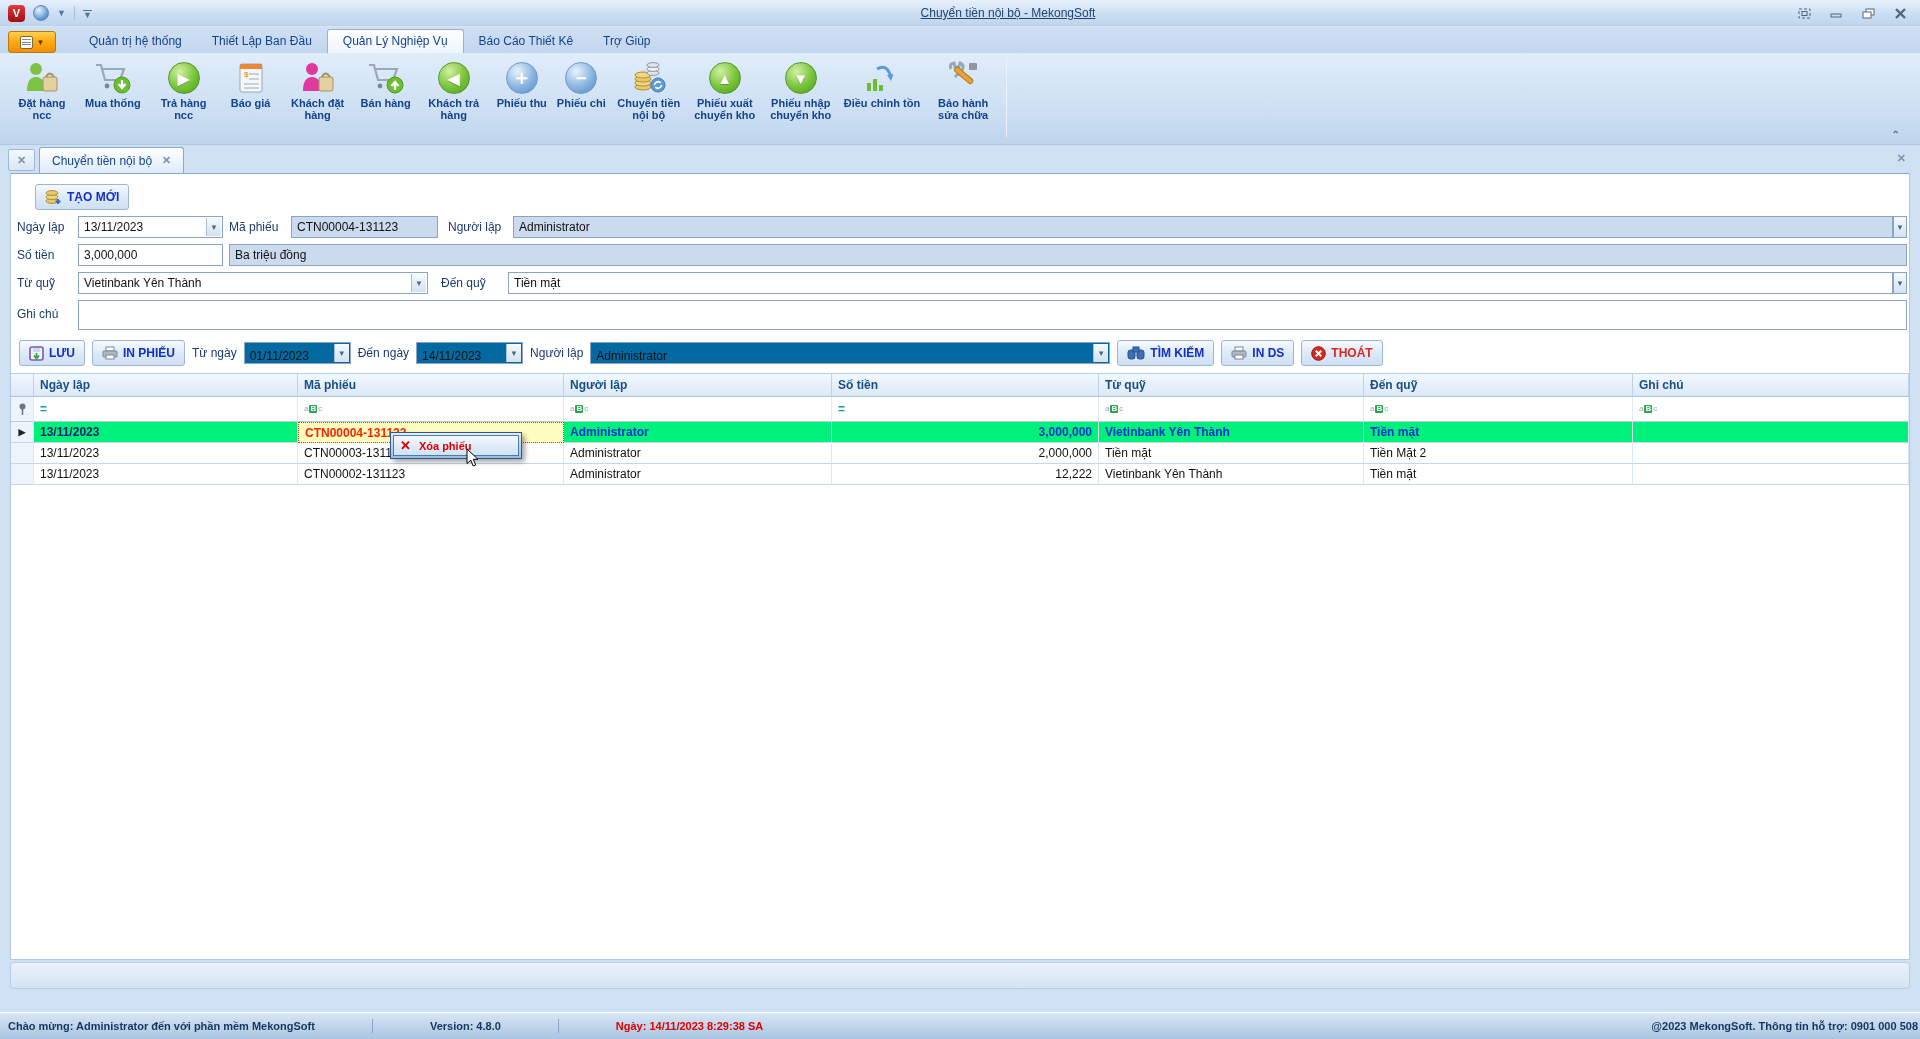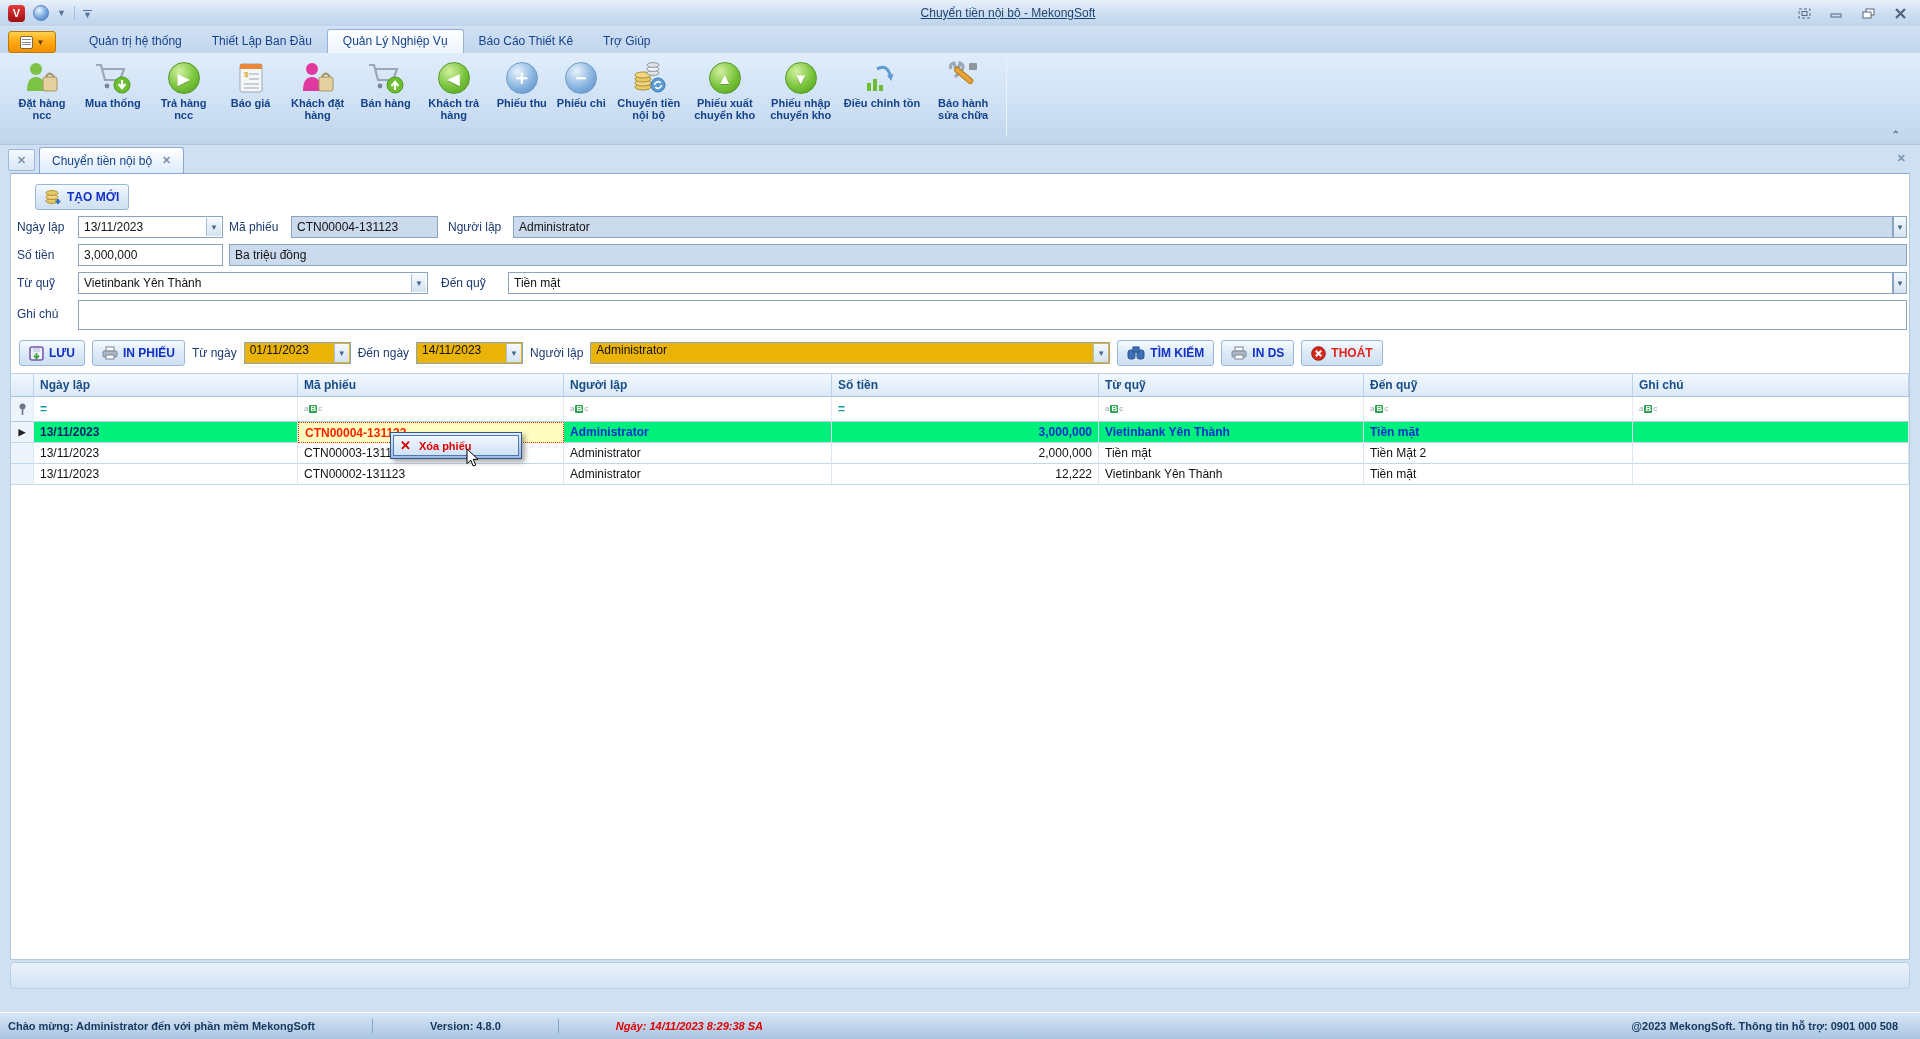--- a/index.html
+++ b/index.html
@@ -64,21 +64,21 @@
 
   .flabel { position:absolute; font-size:12px; color:#1c3a70; }
   .field { position:absolute; height:22px; border:1px solid #8aa4c2; background:#fff; display:flex; align-items:center; padding:0 5px; font-size:12px; color:#111; }
   .field.ro { background:#ccdaee; }
   .combo { padding-right:18px; }
   .drop { position:absolute; right:1px; top:1px; bottom:1px; width:15px; background:linear-gradient(#f4f9fd,#d4e2f0); border-left:1px solid #a8bfd8; color:#4a6a8a; font-size:8px; display:flex; align-items:center; justify-content:center; }
   .mini-drop { position:absolute; height:22px; width:14px; border:1px solid #8aa4c2; background:linear-gradient(#f4f9fd,#d4e2f0); color:#4a6a8a; font-size:8px; display:flex; align-items:center; justify-content:center;}
 
   .actionrow { position:absolute; left:8px; top:166px; height:26px; display:flex; align-items:center; gap:7px; }
   .actionrow .lbl { color:#1c3a70; }
-  .ifield { position:relative; height:22px; border:1px solid #8aa4c2; background:#eab308; display:flex; align-items:flex-start; padding:0 18px 0 5px; color:#111; }
+  .ifield { position:relative; height:22px; border:1px solid #8aa4c2; background:#0369a1; display:flex; align-items:flex-end; padding:0 18px 0 5px; color:#111; }
 
   
   .grid { position:absolute; left:0; right:0; top:199px; }
   .grow { display:grid; grid-template-columns:23px 264px 266px 268px 267px 265px 269px 1fr; }
   .ghead { height:24px; }
   .ghead > div { background:linear-gradient(#f2f8fe,#dbe9f7); border-right:1px solid #bcd2e8; border-top:1px solid #bcd2e8; border-bottom:1px solid #aac4de; color:#194d85; font-weight:bold; display:flex; align-items:center; padding:0 6px; }
   .gfilter { height:25px; background:#fff; }
   .gfilter > div { border-right:1px solid #e2ecf6; border-bottom:1px solid #b5cce2; display:flex; align-items:center; padding:0 6px; }
   .gdata { height:21px; background:#fff; }
   .gdata > div { border-right:1px solid #dbe7f3; border-bottom:1px solid #c2d8ec; display:flex; align-items:center; padding:0 6px; color:#111; white-space:nowrap; overflow:hidden;}
@@ -99,22 +99,22 @@
   .ctxitem { height:21px; display:flex; align-items:center; gap:8px; border:1px solid #4a7ab0; background:linear-gradient(#f3f8fd,#cfe2f5); padding:0 6px; }
   .ctxitem .xic { color:#d40000; font-weight:bold; font-size:13px; }
   .ctxitem .ctxlabel { color:#e00000; font-weight:bold; font-size:11px; }
 
   .cursor { position:absolute; left:455px; top:274px; z-index:40; }
 
   
   .bottomstrip { position:absolute; left:10px; right:10px; top:962px; height:27px; border:1px solid #b9cfe5; border-radius:4px; background:linear-gradient(#eaf2fb,#d3e3f3); }
   .statusbar { position:absolute; left:0; right:0; bottom:0; height:27px; background:linear-gradient(#d7e6f5,#a9c4e2); border-top:1px solid #fff; display:flex; align-items:center; font-size:11px; font-weight:bold; color:#17365d;gap:48px; }
   .statusbar .sep { width:1px; height:14px; background:#8aa4c4; margin:0 9px; }
-  .statusbar .reddate { color:#e00000;font-style:italic; }
-  .statusbar .right { margin-left:auto; padding-right:22px; }
+  .statusbar .reddate { color:#e00000; }
+  .statusbar .right { margin-left:auto; padding-right:2px; }
   .statusbar .left { padding-left:8px; }
 
   .pg { fill:#7cc244; } .pp { fill:#e0389f; }
 </style>
 </head>
 <body>
 
 <div class="titlebar">
   <div class="tb-left">
     <div class="applogo">V</div>

